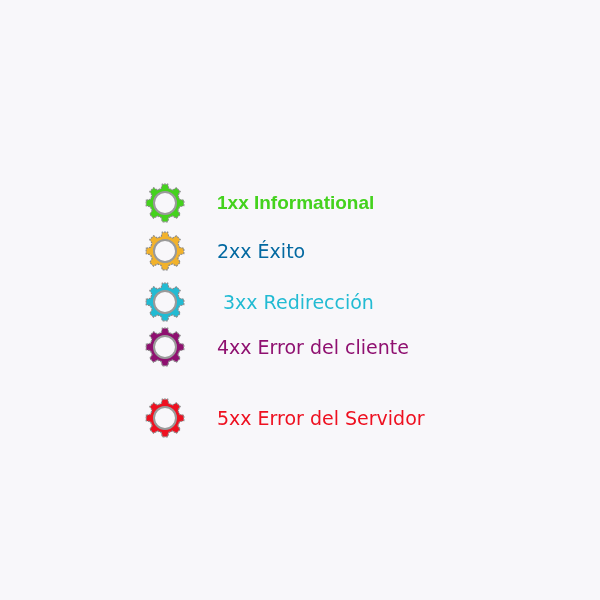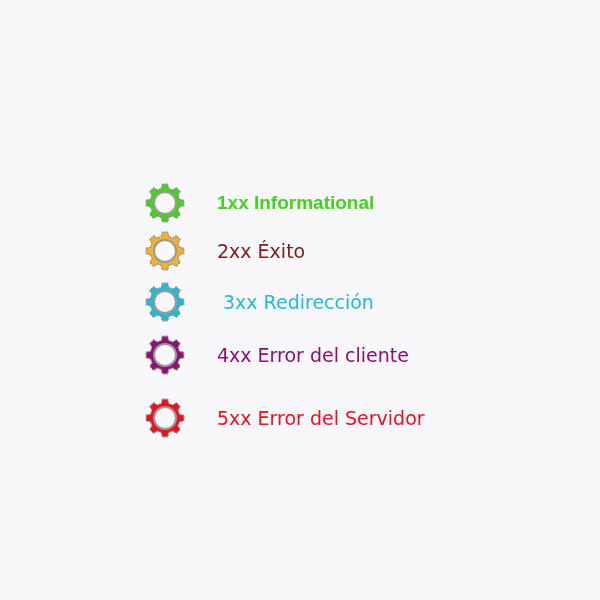--- a/index.html
+++ b/index.html
@@ -53,32 +53,32 @@
     </svg>
     <span class="label bold" style="color: rgb(68, 210, 29);">1xx Informational</span>
   </div>
   <div class="row" style="top:48px">
     <svg class="gear" viewBox="0 0 44 44">
       <g class="gear-shape">
           <path d="M18.27,7.47 L19.32,3.19 L24.68,3.19 L25.73,7.47 L29.64,9.09 L33.41,6.81 L37.19,10.59 L34.91,14.36 L36.53,18.27 L40.81,19.32 L40.81,24.68 L36.53,25.73 L34.91,29.64 L37.19,33.41 L33.41,37.19 L29.64,34.91 L25.73,36.53 L24.68,40.81 L19.32,40.81 L18.27,36.53 L14.36,34.91 L10.59,37.19 L6.81,33.41 L9.09,29.64 L7.47,25.73 L3.19,24.68 L3.19,19.32 L7.47,18.27 L9.09,14.36 L6.81,10.59 L10.59,6.81 L14.36,9.09 Z M11,22 a11,11 0 1,0 22,0 a11,11 0 1,0 -22,0 Z" fill="#f2b22b" fill-rule="evenodd" stroke="#8a8a8a" stroke-width="1.2" stroke-dasharray="2 1"></path>
           <circle cx="22" cy="22" r="11" fill="none" stroke="#9a9a9a" stroke-width="2"></circle>
         </g>
     </svg>
-    <span class="label" style="color: #7f1d1d;">2xx Éxito</span>
+    <span class="label" style="color: #0369a1;">2xx Éxito</span>
   </div>
   <div class="row" style="top:99px">
     <svg class="gear" viewBox="0 0 44 44">
       <g class="gear-shape">
           <path d="M18.27,7.47 L19.32,3.19 L24.68,3.19 L25.73,7.47 L29.64,9.09 L33.41,6.81 L37.19,10.59 L34.91,14.36 L36.53,18.27 L40.81,19.32 L40.81,24.68 L36.53,25.73 L34.91,29.64 L37.19,33.41 L33.41,37.19 L29.64,34.91 L25.73,36.53 L24.68,40.81 L19.32,40.81 L18.27,36.53 L14.36,34.91 L10.59,37.19 L6.81,33.41 L9.09,29.64 L7.47,25.73 L3.19,24.68 L3.19,19.32 L7.47,18.27 L9.09,14.36 L6.81,10.59 L10.59,6.81 L14.36,9.09 Z M11,22 a11,11 0 1,0 22,0 a11,11 0 1,0 -22,0 Z" fill="#22bbd3" fill-rule="evenodd" stroke="#8a8a8a" stroke-width="1.2" stroke-dasharray="2 1"></path>
           <circle cx="22" cy="22" r="11" fill="none" stroke="#9a9a9a" stroke-width="2"></circle>
         </g>
     </svg>
     <span class="label" style="color: rgb(34, 187, 211); margin-left: 36px;">3xx Redirección</span>
   </div>
-  <div class="row" style="top:152px">
+  <div class="row" style="top:144px">
     <svg class="gear" viewBox="0 0 44 44">
       <g class="gear-shape">
           <path d="M18.27,7.47 L19.32,3.19 L24.68,3.19 L25.73,7.47 L29.64,9.09 L33.41,6.81 L37.19,10.59 L34.91,14.36 L36.53,18.27 L40.81,19.32 L40.81,24.68 L36.53,25.73 L34.91,29.64 L37.19,33.41 L33.41,37.19 L29.64,34.91 L25.73,36.53 L24.68,40.81 L19.32,40.81 L18.27,36.53 L14.36,34.91 L10.59,37.19 L6.81,33.41 L9.09,29.64 L7.47,25.73 L3.19,24.68 L3.19,19.32 L7.47,18.27 L9.09,14.36 L6.81,10.59 L10.59,6.81 L14.36,9.09 Z M11,22 a11,11 0 1,0 22,0 a11,11 0 1,0 -22,0 Z" fill="#8f1070" fill-rule="evenodd" stroke="#8a8a8a" stroke-width="1.2" stroke-dasharray="2 1"></path>
           <circle cx="22" cy="22" r="11" fill="none" stroke="#9a9a9a" stroke-width="2"></circle>
         </g>
     </svg>
     <span class="label" style="color: rgb(143, 16, 112);">4xx Error del cliente</span>
   </div>
   <div class="row" style="top:215px">
     <svg class="gear" viewBox="0 0 44 44">

